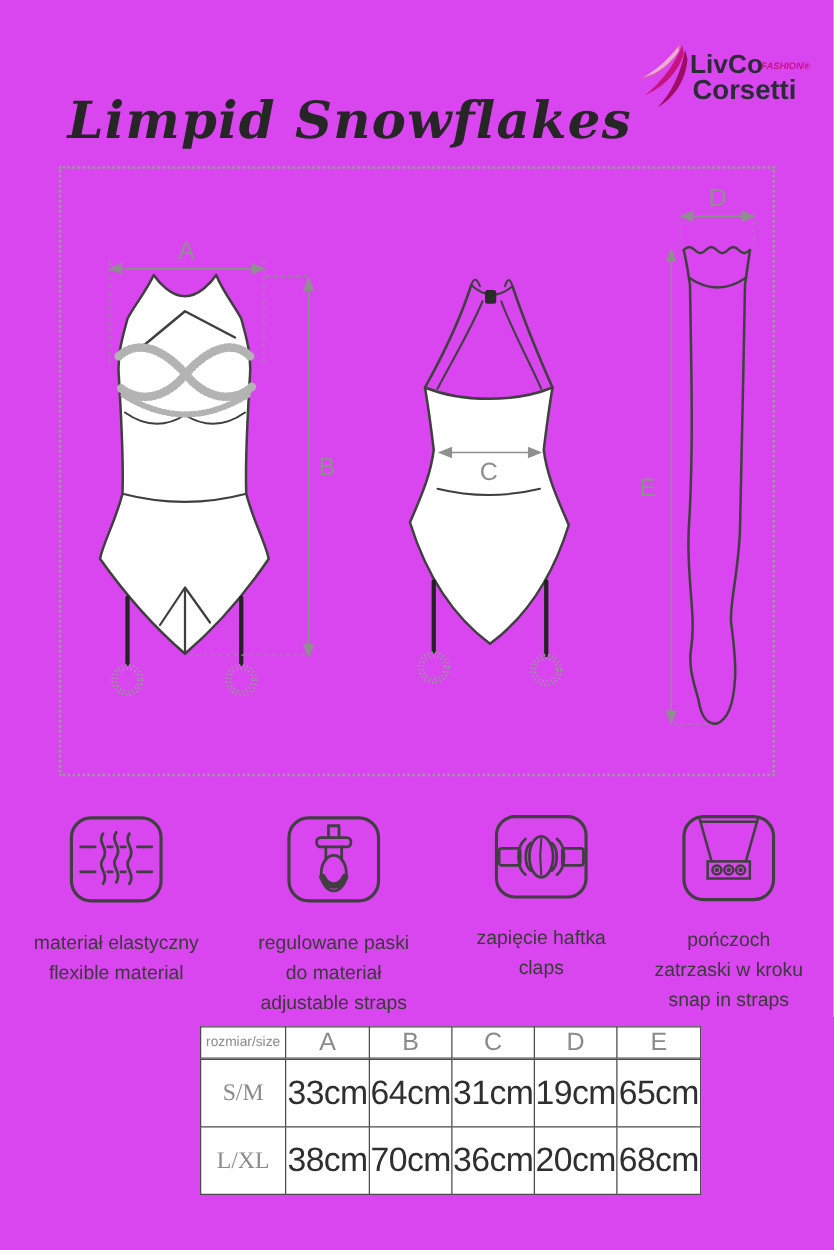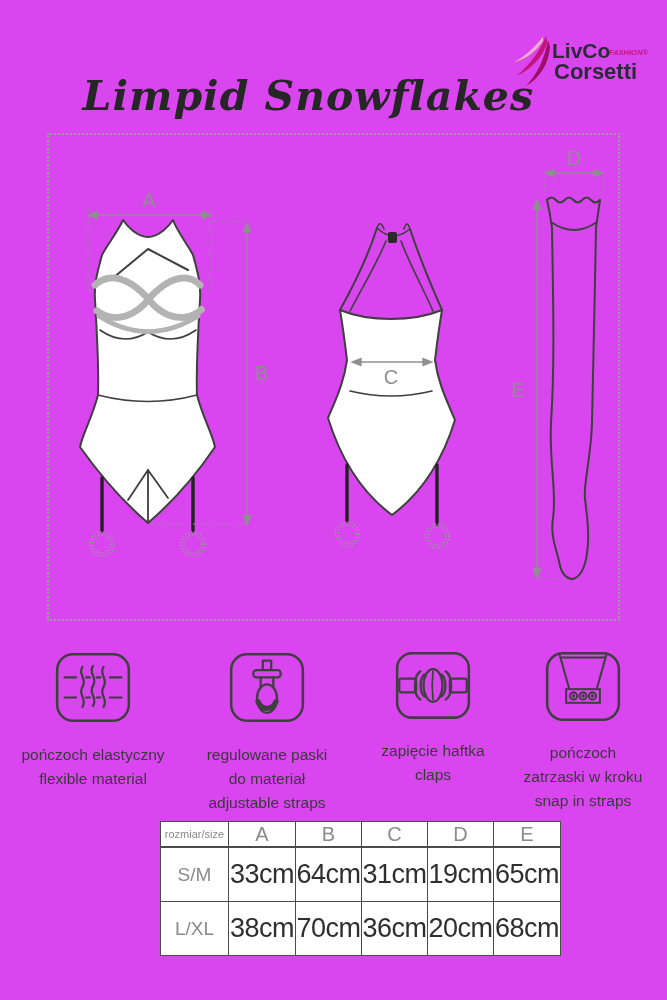--- a/index.html
+++ b/index.html
@@ -6,41 +6,41 @@
   .page{
     position:relative;width:667px;height:1000px;background:#d946ef;overflow:hidden;
     font-family:"Liberation Sans", sans-serif;color:#3c3c3c;
   }
   
   .logo{position:absolute;left:497px;top:31px;width:162px;height:62px;}
   
   .title{
     position:absolute;left:54px;top:72px;width:480px;
     font-family:"DejaVu Serif", serif;font-style:italic;font-weight:bold;
-    font-size:41px;letter-spacing:1px;color:#262626;white-space:nowrap;text-align:right;
+    font-size:41px;letter-spacing:1px;color:#262626;white-space:nowrap;
   }
   
   .diagram-box{
     position:absolute;left:47px;top:133px;width:569px;height:484px;
     border:2px dotted #9b9b9b;
   }
   .diagram-svg{position:absolute;left:47px;top:133px;}
   
   .feature{position:absolute;top:648px;width:176px;display:flex;flex-direction:column;align-items:center;}
   .feature .caption{margin-top:15px;text-align:center;font-size:15.5px;line-height:24px;color:#3a3a3a;}
   .f1{left:5px;} .f2{left:179px;} .f3{left:345px;} .f4{left:495px;}
   
   table{border-collapse:collapse;table-layout:fixed;position:absolute;left:139px;background:#fff;margin-left:21px;}
   td{border:1px solid #4b4b4b;text-align:center;vertical-align:middle;padding:0;overflow:hidden;}
   .tbl-head{top:821px;}
   .tbl-head td{height:24px;color:#8b8b8b;font-size:20px;}
   .tbl-head td.lbl{font-size:11px;}
   .tbl-data{top:847px;}
   .tbl-data td{height:53px;}
-  .tbl-data td.size{color:#8b8b8b;font-size:19px;}
+  .tbl-data td.size{color:#8b8b8b;font-size:19px;font-family:Liberation Serif, serif;}
   .tbl-data td.val{color:#2f2f2f;font-size:27px;letter-spacing:-0.5px;}
   .c0{width:67px;} .c1{width:66px;} .c2{width:65px;} .c3{width:65px;} .c4{width:65px;} .c5{width:66px;}
 </style>
 </head>
 <body>
 
 <div class="page">
 
   <svg class="logo" viewBox="0 0 162 62">
     <g>
@@ -161,21 +161,21 @@
       <rect x="3" y="4" width="68" height="63" rx="15"></rect>
       <g stroke-width="2.1">
         <path d="M27,16 c-5,7 5,11 0,19 c-5,7 5,11 0,19"></path>
         <path d="M37,15 c-5,7 5,11 0,19 c-5,7 5,11 0,19"></path>
         <path d="M47,16 c-5,7 5,11 0,19 c-5,7 5,11 0,19"></path>
         <path d="M10,26 L21,26 M53,26 L64,26 M10,45 L21,45 M53,45 L64,45"></path>
         <path d="M30.5,26 L34,26 M40.5,26 L44,26 M30.5,45 L34,45 M40.5,45 L44,45"></path>
       </g>
     </svg>
     <div class="caption">
-      <div>pończoch elastyczny</div>
+      <div>materiał elastyczny</div>
       <div>flexible material</div>
     </div>
   </div>
 
   <div class="feature f2">
     <svg width="78" height="80" viewBox="0 0 74 72" fill="none" stroke="#3f3f3f" stroke-width="2.4" stroke-linecap="round">
       <rect x="3" y="4" width="68" height="63" rx="15"></rect>
       <g stroke-width="2.1">
         <path d="M33,10 L33,19 M41,10 L41,19 M33,10 L41,10"></path>
         <rect x="24" y="19" width="26" height="7" rx="3"></rect>

